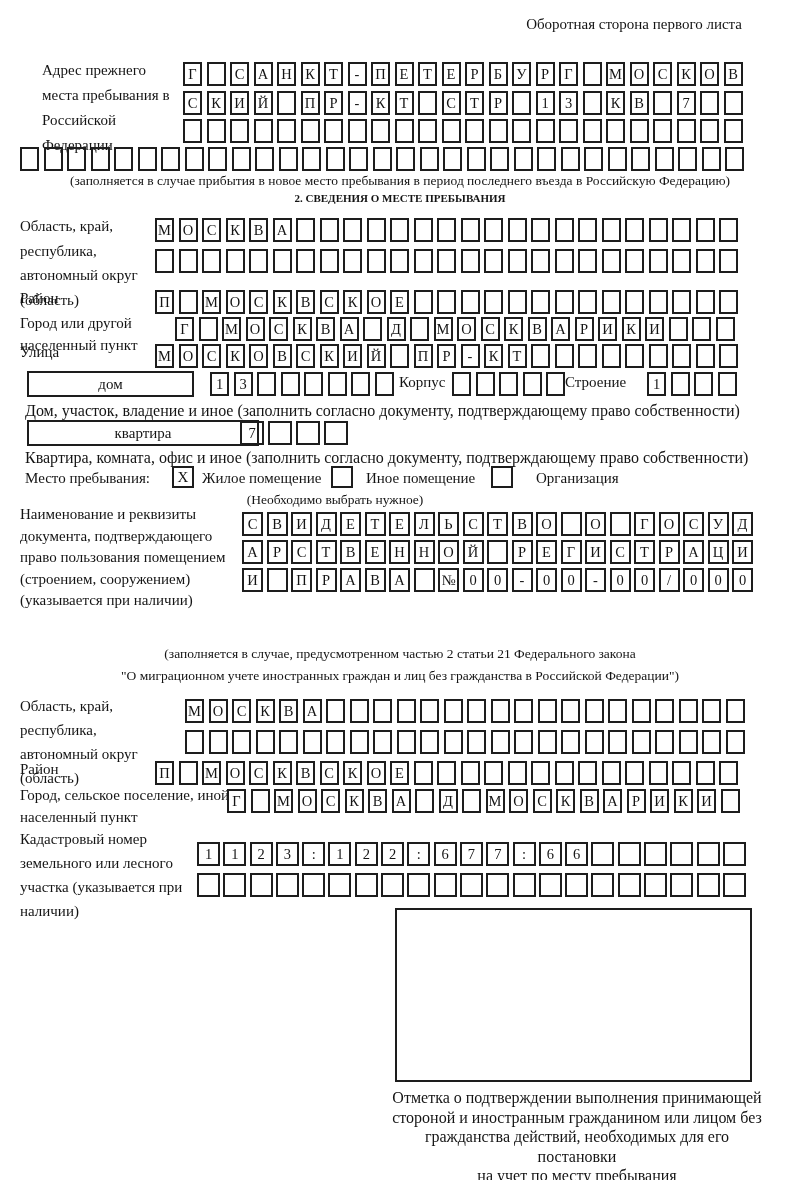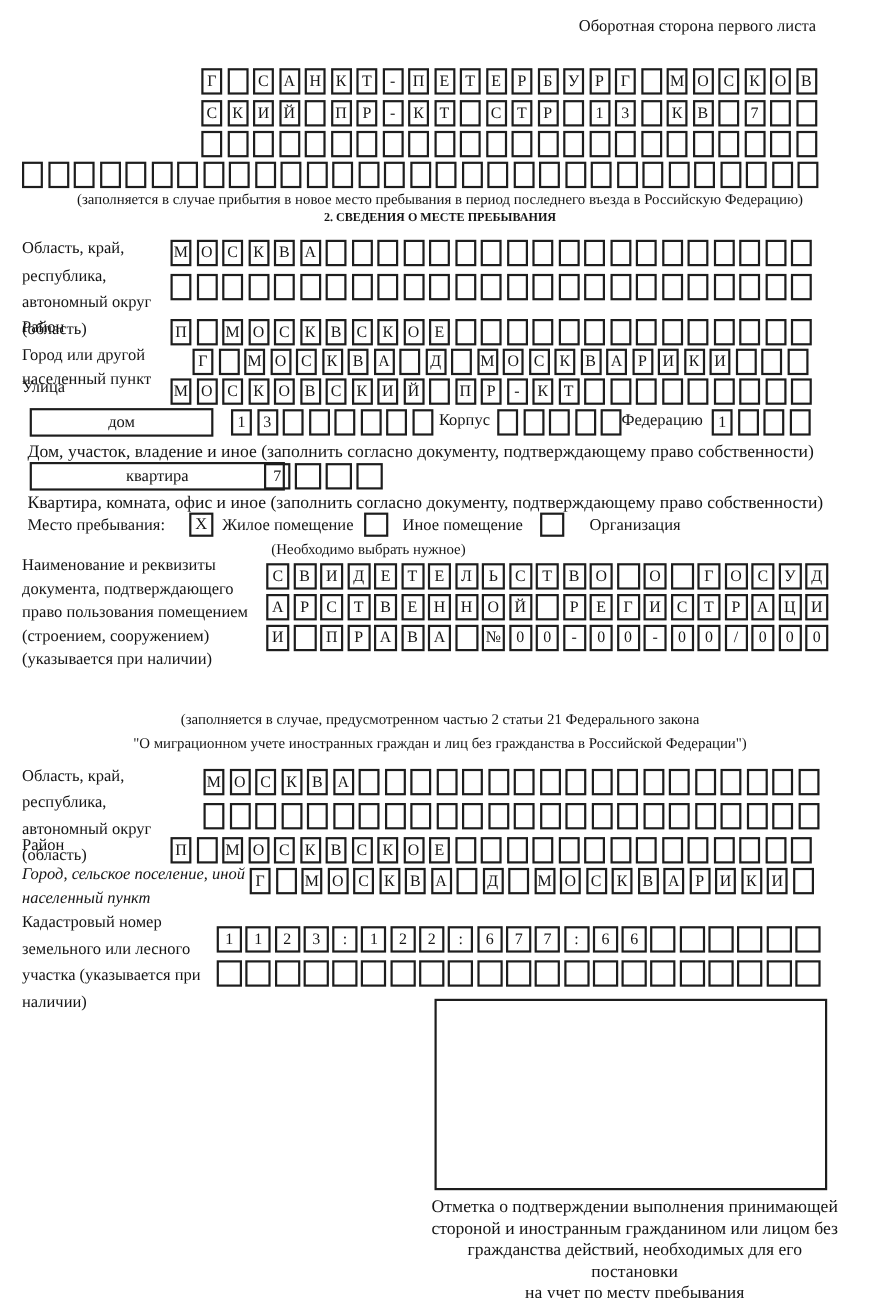--- a/index.html
+++ b/index.html
@@ -27,20 +27,21 @@
   .bigbox{box-sizing:border-box;border:2px solid #1d1d1d;background:#fff;}
   .note4 div{line-height:19.5px;}
 </style>
 </head>
 <body>
 
 <div id="page">
 
   <div class="abs lbl" style="top:16px;right:58px;">Оборотная сторона первого листа</div>
 
+  <div class="abs lbl" style="left:42px;top:58px;width:128px;line-height:25px;">Адрес прежнего места пребывания в Российской Федерации</div>
   <div class="abs cellrow g-std" style="left:183px;top:62px;">
       <span class="cell">Г</span>
       <span class="cell"></span>
       <span class="cell">С</span>
       <span class="cell">А</span>
       <span class="cell">Н</span>
       <span class="cell">К</span>
       <span class="cell">Т</span>
       <span class="cell">-</span>
       <span class="cell">П</span>
@@ -303,21 +304,21 @@
       <span class="cell"></span>
     </div>
   <div class="abs lbl" style="left:399px;top:374px;">Корпус</div>
   <div class="abs cellrow g-std" style="left:452px;top:372px;">
       <span class="cell"></span>
       <span class="cell"></span>
       <span class="cell"></span>
       <span class="cell"></span>
       <span class="cell"></span>
     </div>
-  <div class="abs lbl" style="left:565px;top:374px;">Федерацию</div>
+  <div class="abs lbl" style="left:565px;top:374px;">Строение</div>
   <div class="abs cellrow g-std" style="left:647px;top:372px;">
       <span class="cell">1</span>
       <span class="cell"></span>
       <span class="cell"></span>
       <span class="cell"></span>
     </div>
   <div class="abs cap14" style="left:25px;top:402px;">Дом, участок, владение и иное (заполнить согласно документу, подтверждающему право собственности)</div>
 
   <div class="abs widebox" style="left:27px;top:420px;width:232px;">квартира</div>
   <div class="abs cellrow g-apt" style="left:240px;top:421px;">
@@ -487,21 +488,21 @@
       <span class="cell"></span>
       <span class="cell"></span>
       <span class="cell"></span>
       <span class="cell"></span>
       <span class="cell"></span>
       <span class="cell"></span>
       <span class="cell"></span>
       <span class="cell"></span>
     </div>
 
-  <div class="abs lbl" style="left:20px;top:784px;width:215px;line-height:22px;font-style:italic;">Город, сельское поселение, иной населенный пункт</div>
+  <div class="abs lbl" style="left:20px;top:784px;width:215px;line-height:22px;">Город, сельское поселение, иной населенный пункт</div>
   <div class="abs cellrow g-std" style="left:227px;top:789px;">
       <span class="cell">Г</span>
       <span class="cell"></span>
       <span class="cell">М</span>
       <span class="cell">О</span>
       <span class="cell">С</span>
       <span class="cell">К</span>
       <span class="cell">В</span>
       <span class="cell">А</span>
       <span class="cell"></span>

